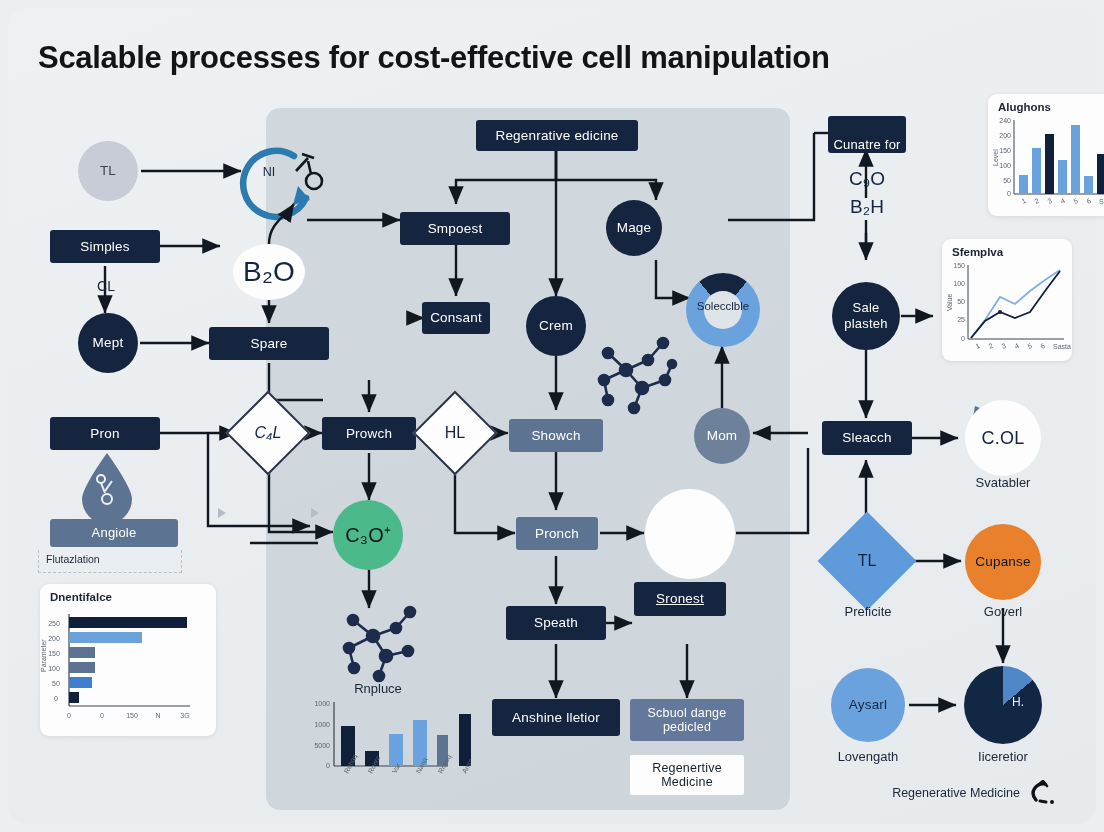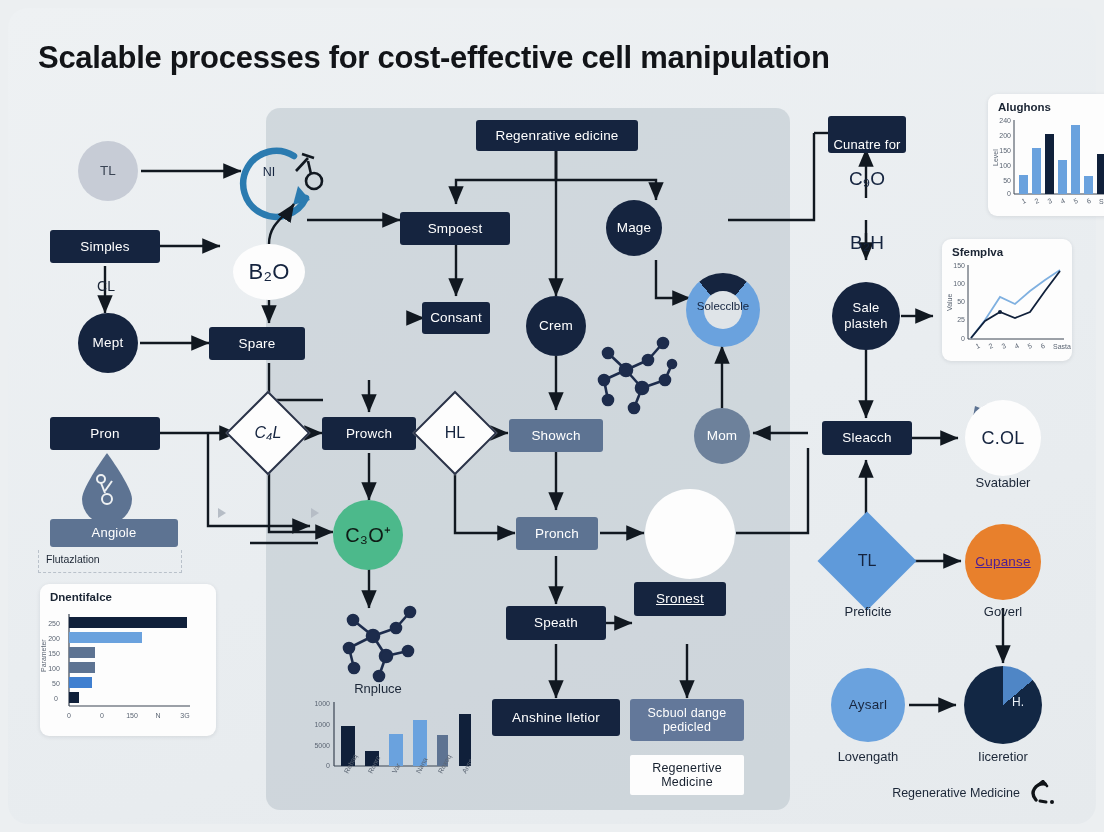--- a/index.html
+++ b/index.html
@@ -32,21 +32,21 @@
     justify-content:center;text-align:center;color:#ffffff;font-size:13.5px;
     letter-spacing:.2px;line-height:1.15;}
   .rect{background:#15243f;border-radius:3px;}
   .rect.slate{background:#5d7392;text-align:center;}
   .rect.slate2{background:#63789a;}
   .circ{border-radius:50%;}
   .c-navy{background:#15243f;}
   .c-grayblue{background:#6d819b;}
   .c-lightblue{background:#6aa2de;color:#18263f;}
   .c-lav{background:#c7ccd6;color:#3a4454;}
-  .c-orange{background:#e8802c;color:#4c1d95;text-decoration:underline;}
+  .c-orange{background:#e8802c;color:#0f172a;}
   .c-green{background:#4cb98b;color:#0f1b16;}
   .c-white{background:#fdfdfd;color:#15243f;}
   .diamond{position:absolute;display:flex;align-items:center;justify-content:center;}
   .diamond .dshape{position:absolute;inset:0;transform:rotate(45deg);}
   .diamond .dlabel{position:relative;z-index:2;font-size:16px;}
 
   .caption{position:absolute;text-align:center;color:#1b2637;font-size:13px;
     white-space:nowrap;}
 
   .panel{position:absolute;background:#fdfdfd;border-radius:9px;
@@ -256,24 +256,24 @@
 
   <div class="node rect" style="left:42px;top:222px;width:110px;height:33px;">
     <span>Simples</span>
   </div>
   <div class="caption" style="left:78px;top:270px;width:40px;color:#1b2637;font-size:14px;">
     <span>CL</span>
   </div>
   <div class="node circ c-navy" style="left:70px;top:305px;width:60px;height:60px;">
     <span>Mept</span>
   </div>
-  <div class="node circ c-white" style="left:225px;top:236px;width:72px;height:56px;border-radius:50%;font-size:22px;">
+  <div class="node circ c-white" style="left:225px;top:236px;width:72px;height:56px;border-radius:50%;font-size:28px;">
     <span>B₂O</span>
   </div>
-  <div class="node rect" style="left:201px;top:319px;width:96px;height:33px;">
+  <div class="node rect" style="left:201px;top:319px;width:120px;height:33px;">
     <span>Spare</span>
   </div>
 
   <div class="node rect" style="left:42px;top:409px;width:110px;height:33px;">
     <span>Pron</span>
   </div>
 
   <svg style="position:absolute;left:70px;top:443px;width:58px;height:72px;">
     <path d="M29,2 C29,2 54,36 54,48 A25,25 0 0,1 4,48 C4,36 29,2 29,2 z" fill="#5d7392"></path>
     <circle cx="23" cy="28" r="4" fill="none" stroke="#eef1f3" stroke-width="2"></circle>
@@ -415,21 +415,21 @@
     <rect x="163" y="18" width="13" height="52" fill="#10203a"></rect>
     <text class="tinytxt" x="170" y="78" transform="rotate(-62 170,78)">Anss</text>
   </svg>
 
   <div class="node rect" style="left:820px;top:108px;width:78px;height:37px;font-size:13px;line-height:1.2;align-items:flex-end;">
     <span>Cunatre for</span>
   </div>
   <div class="caption" style="left:828px;top:160px;width:62px;font-size:19px;color:#15243f;">
     <span>C₉O</span>
   </div>
-  <div class="caption" style="left:828px;top:224px;width:62px;font-size:19px;color:#15243f;">
+  <div class="caption" style="left:828px;top:188px;width:62px;font-size:19px;color:#15243f;">
     <span>B₂H</span>
   </div>
   <div class="node circ c-navy" style="left:824px;top:274px;width:68px;height:68px;font-size:13px;line-height:1.25;">
     <span>Sale plasteh</span>
   </div>
   <div class="node rect" style="left:814px;top:413px;width:90px;height:34px;">
     <span>Sleacch</span>
   </div>
   <div class="node circ c-white" style="left:957px;top:392px;width:76px;height:76px;font-size:18px;">
     <span>C.OL</span>

